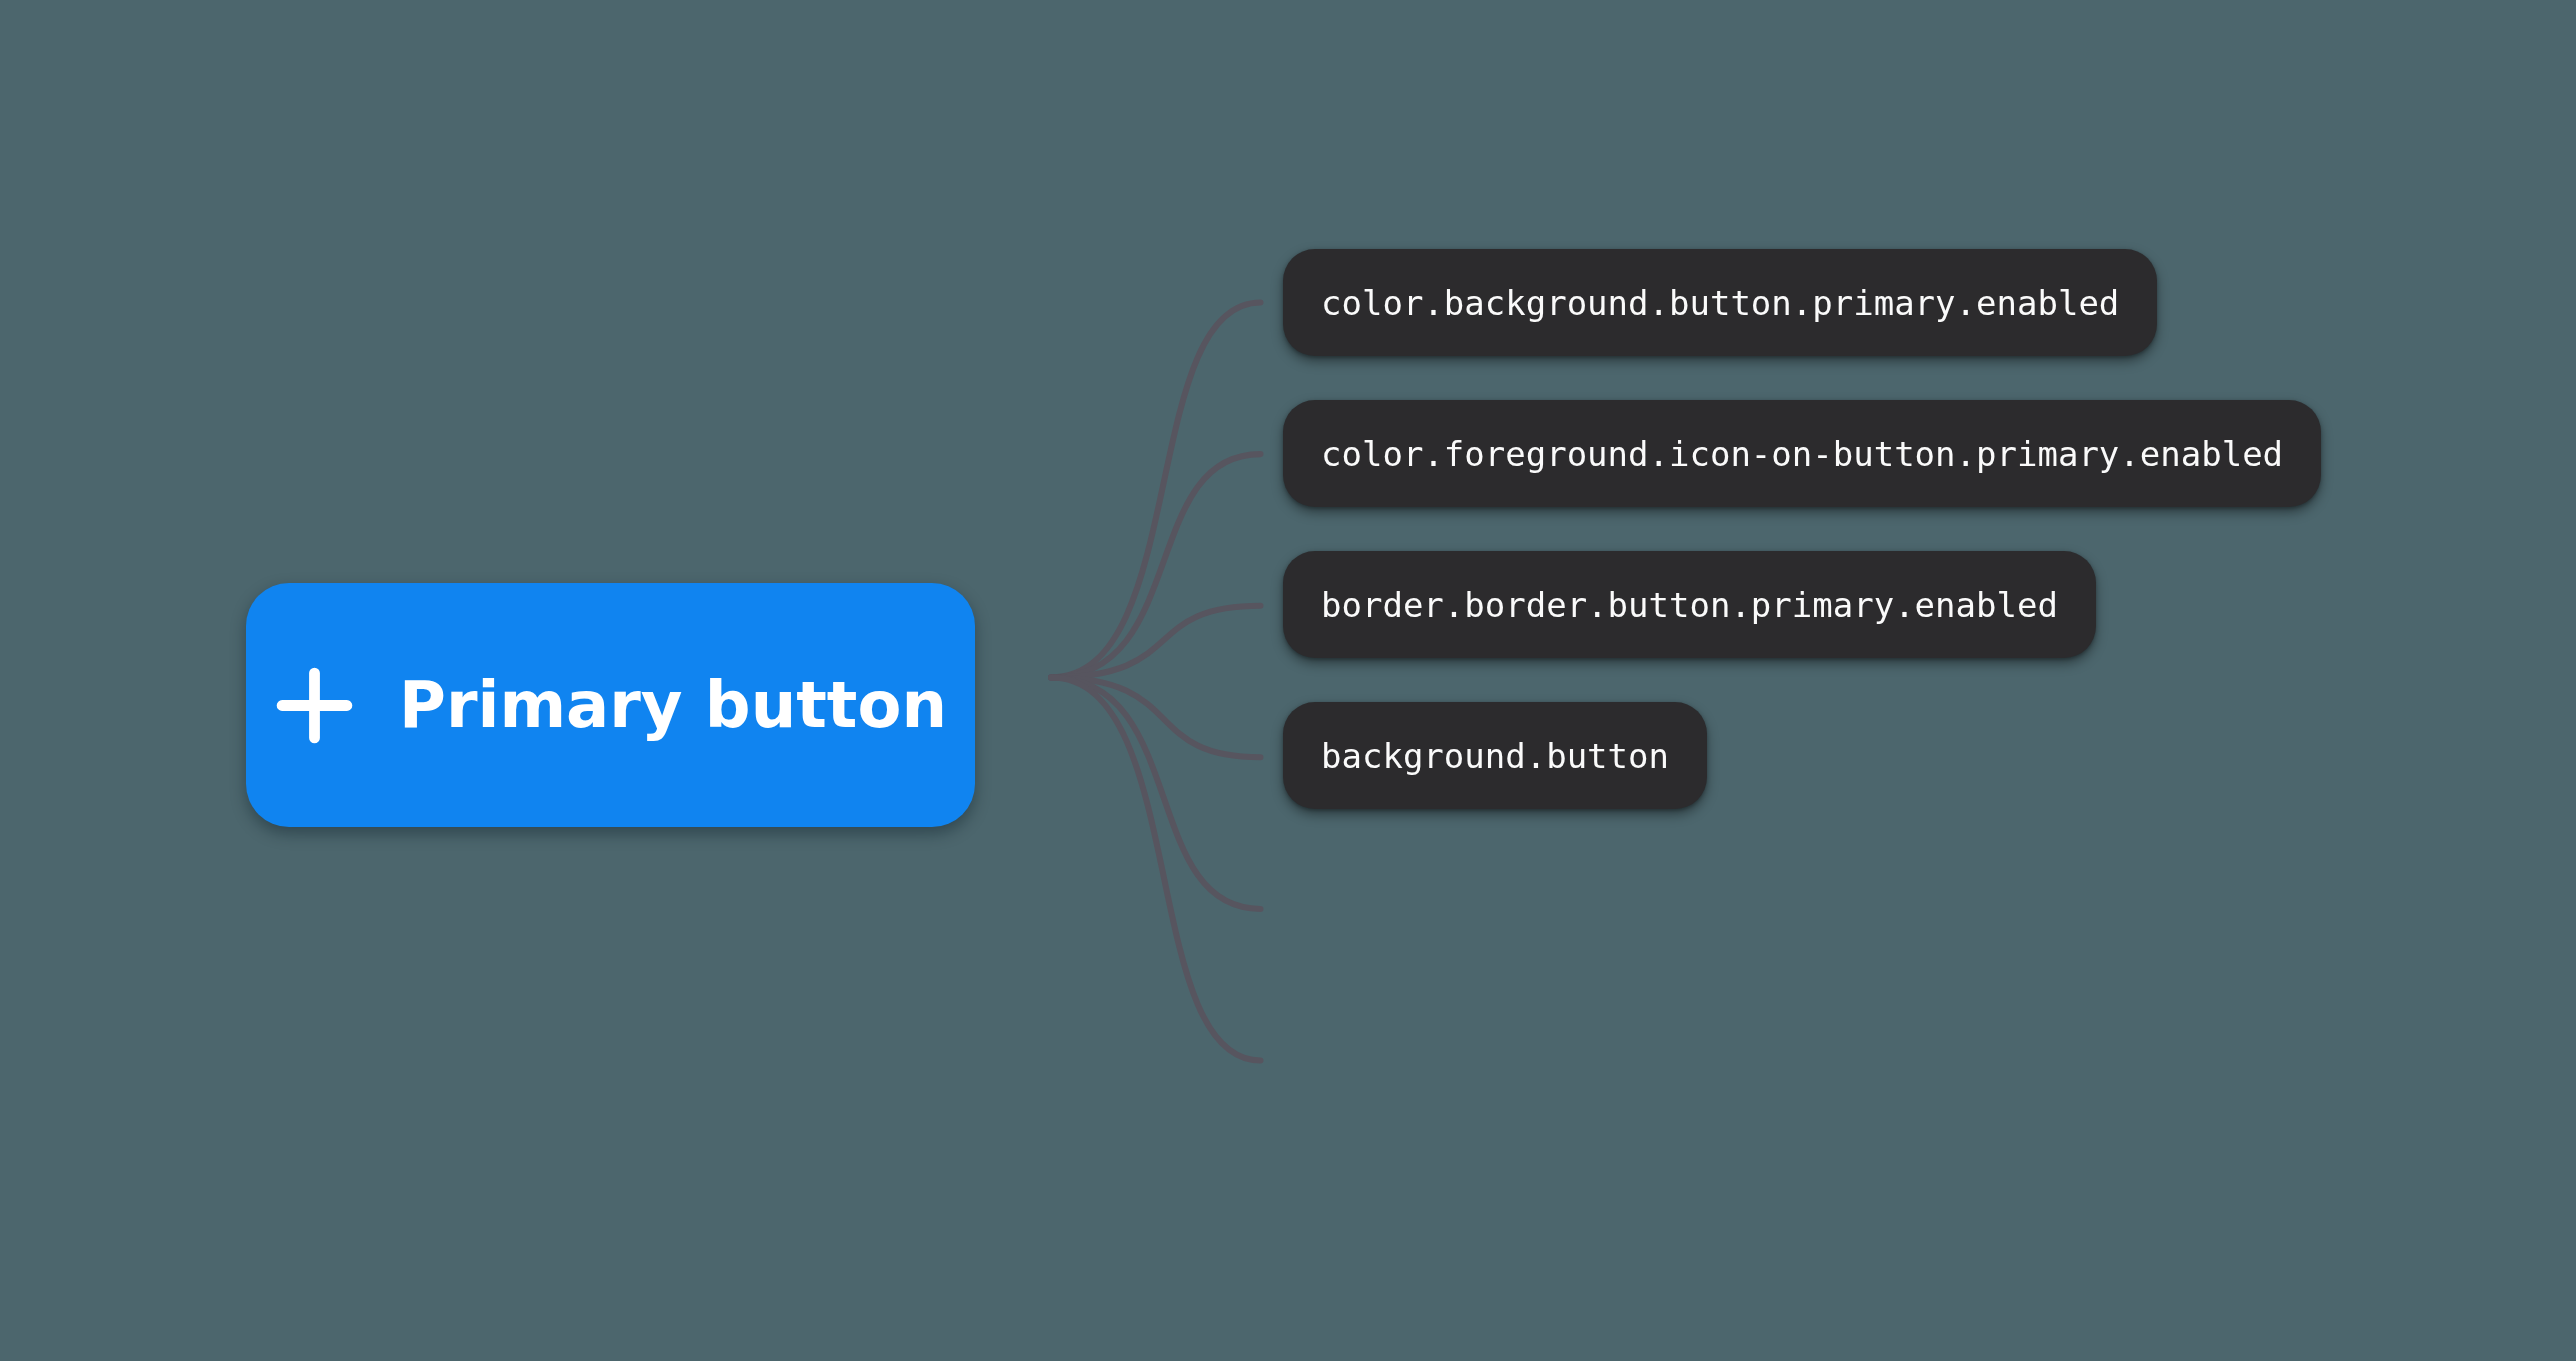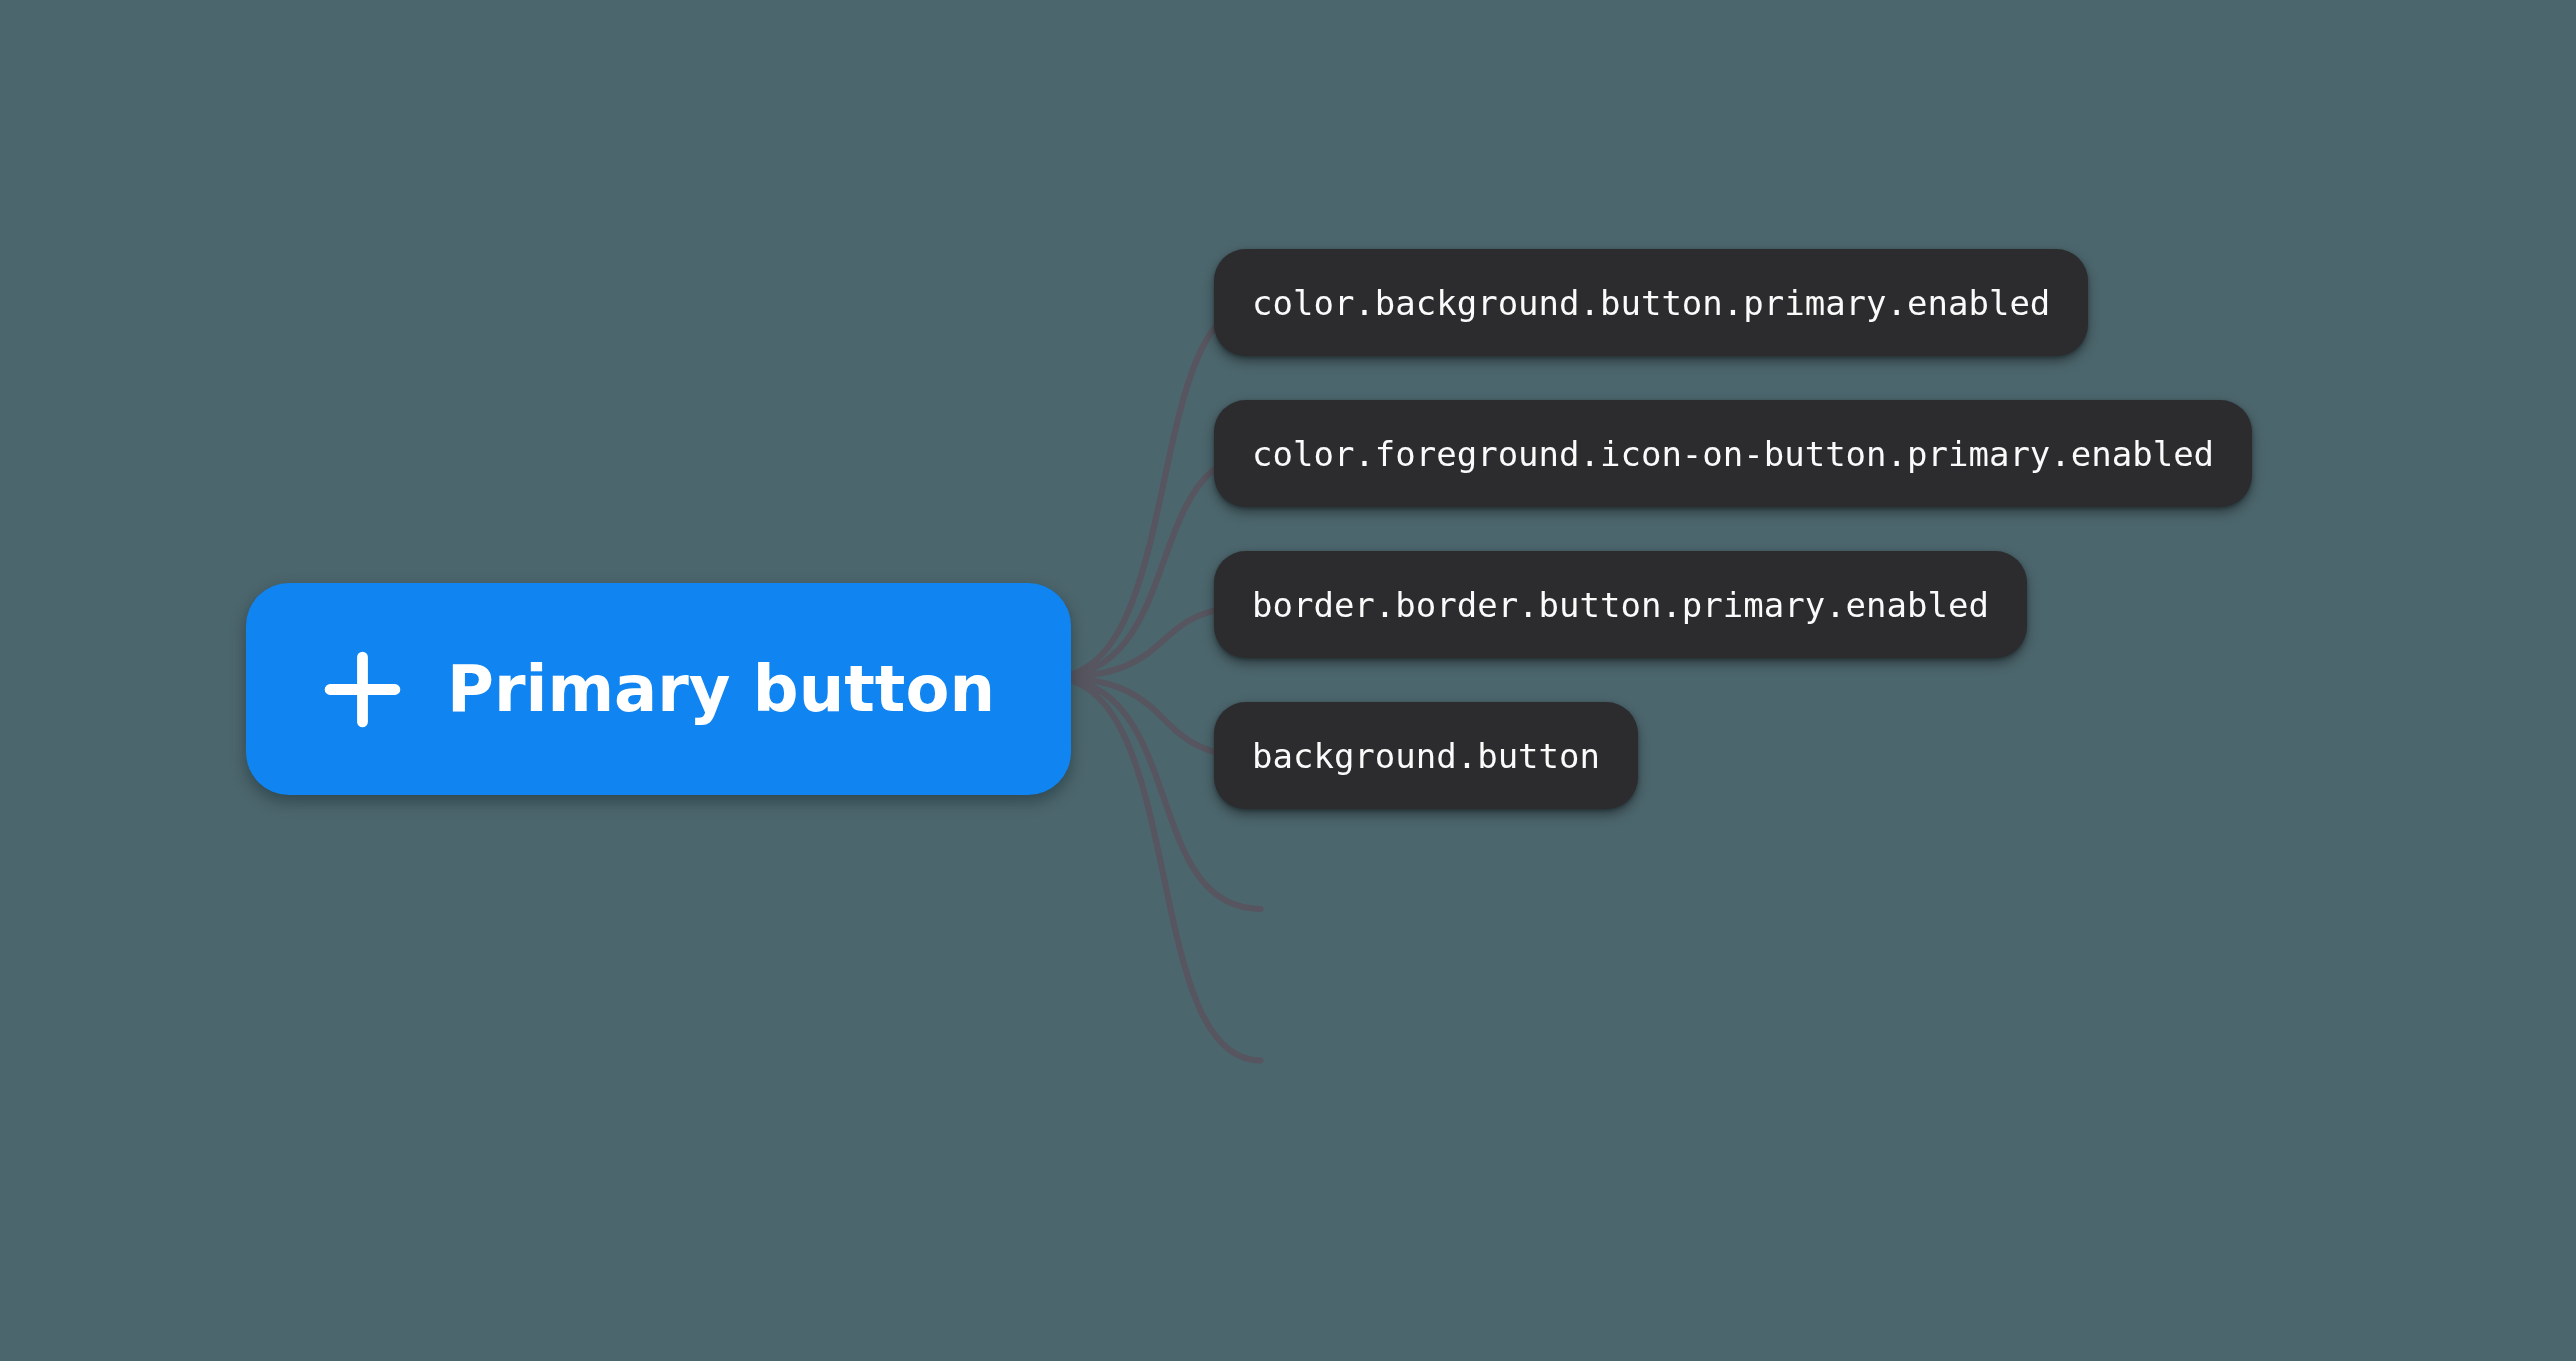--- a/index.html
+++ b/index.html
@@ -25,25 +25,25 @@
   #connectors path {
     fill: none;
     stroke: var(--connector, #57555f);
     stroke-width: 9;
     stroke-linecap: round;
   }
   .root-node {
     position: absolute;
     left: 246px;
     top: 583px;
-    height: 212px;
+    height: 244px;
     display: inline-flex;
     align-items: center;
     gap: 44px;
-    padding: 0 76px;
+    padding: 0 28px;
     border-radius: 43px;
     background: var(--root-fill, #1084f0);
     box-shadow: 0 6.7px 14.8px rgba(4, 24, 34, 0.38);
     box-sizing: border-box;
     cursor: default;
   }
   .root-label {
     font-size: 64px;
     font-weight: 700;
     color: var(--root-text, #ffffff);
@@ -53,21 +53,21 @@
   .plus-wrap {
     width: 81px;
     height: 81px;
     display: flex;
     align-items: center;
     justify-content: center;
     flex: 0 0 auto;
   }
   .pill-column {
     position: absolute;
-    left: 1214px;
+    left: 1283px;
     top: 249px;
     display: flex;
     flex-direction: column;
     align-items: flex-start;
     gap: 44px;
   }
   .pill {
     height: 107px;
     display: inline-flex;
     align-items: center;

